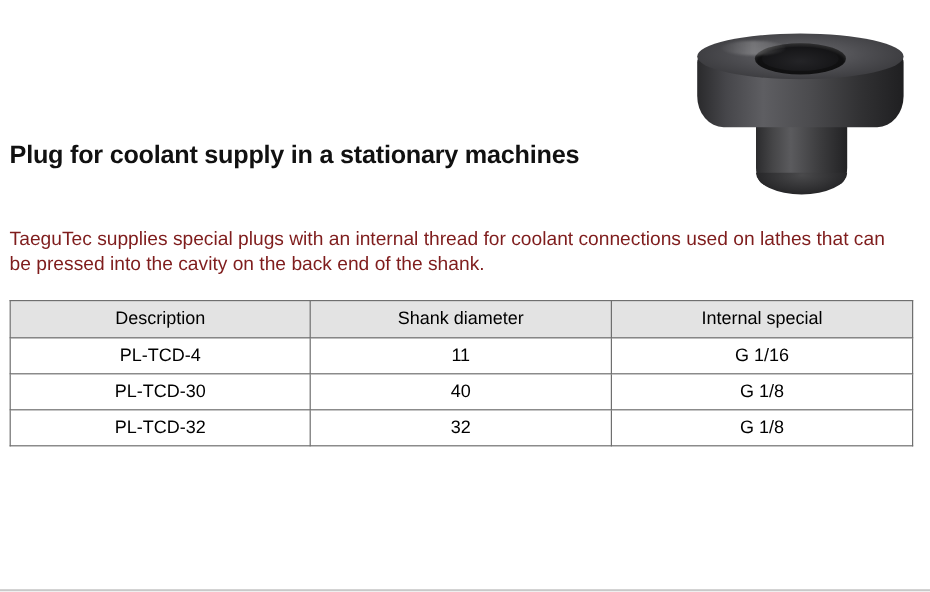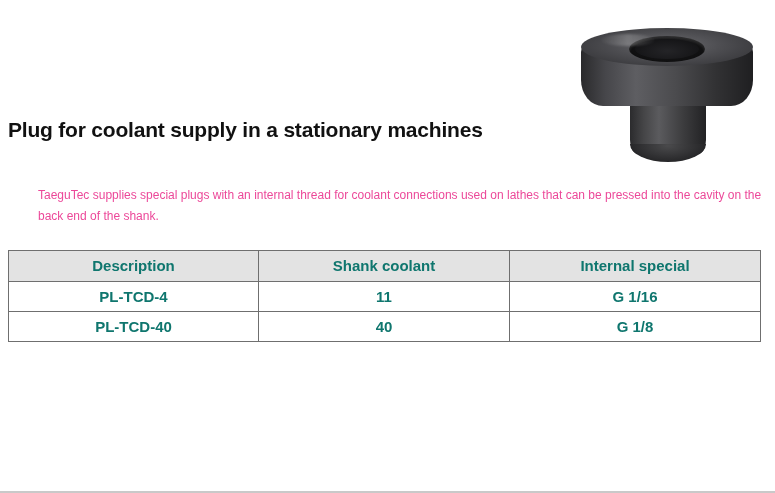--- a/index.html
+++ b/index.html
@@ -106,45 +106,44 @@
     font-weight: bold;
     letter-spacing: -0.2px;
     color: #111111;
     white-space: nowrap;
   }
   .intro {
     position: absolute;
     left: 8px;
     top: 173px;
     width: 730px;
-    font-size: 12px;
+    font-size: 16px;
     line-height: 21px;
-    color: #ec4899;
-    margin-left: 30px;
+    color: #7f1d1d;
   }
 
   
   .spec-table {
     position: absolute;
     left: 8px;
     top: 250px;
     width: 752px;
     border-collapse: collapse;
     table-layout: fixed;
     font-size: 15px;
   }
   .spec-table th,
   .spec-table td {
     border: 1px solid #6f6f6f;
     text-align: center;
     padding: 0;
     height: 29px;
     line-height: 29px;
-    font-weight: bold;
-    color: #0f766e;
+    font-weight: normal;
+    color: #000000;
   }
   .spec-table thead th {
     background: #e3e3e3;
     height: 30px;
     line-height: 30px;
   }
   .col-desc { width: 250px; }
   .col-shank { width: 251px; }
   .col-thread { width: 251px; }
 </style>
@@ -169,31 +168,36 @@
 
   <table class="spec-table">
     <colgroup>
       <col class="col-desc">
       <col class="col-shank">
       <col class="col-thread">
     </colgroup>
     <thead>
       <tr>
         <th>Description</th>
-        <th>Shank coolant</th>
+        <th>Shank diameter</th>
         <th>Internal special</th>
       </tr>
     </thead>
     <tbody>
       <tr>
         <td>PL-TCD-4</td>
         <td>11</td>
         <td>G 1/16</td>
       </tr>
       <tr>
-        <td>PL-TCD-40</td>
+        <td>PL-TCD-30</td>
         <td>40</td>
         <td>G 1/8</td>
       </tr>
+      <tr>
+        <td>PL-TCD-32</td>
+        <td>32</td>
+        <td>G 1/8</td>
+      </tr>
     </tbody>
   </table>
 
 </div>
 
 </body></html>

